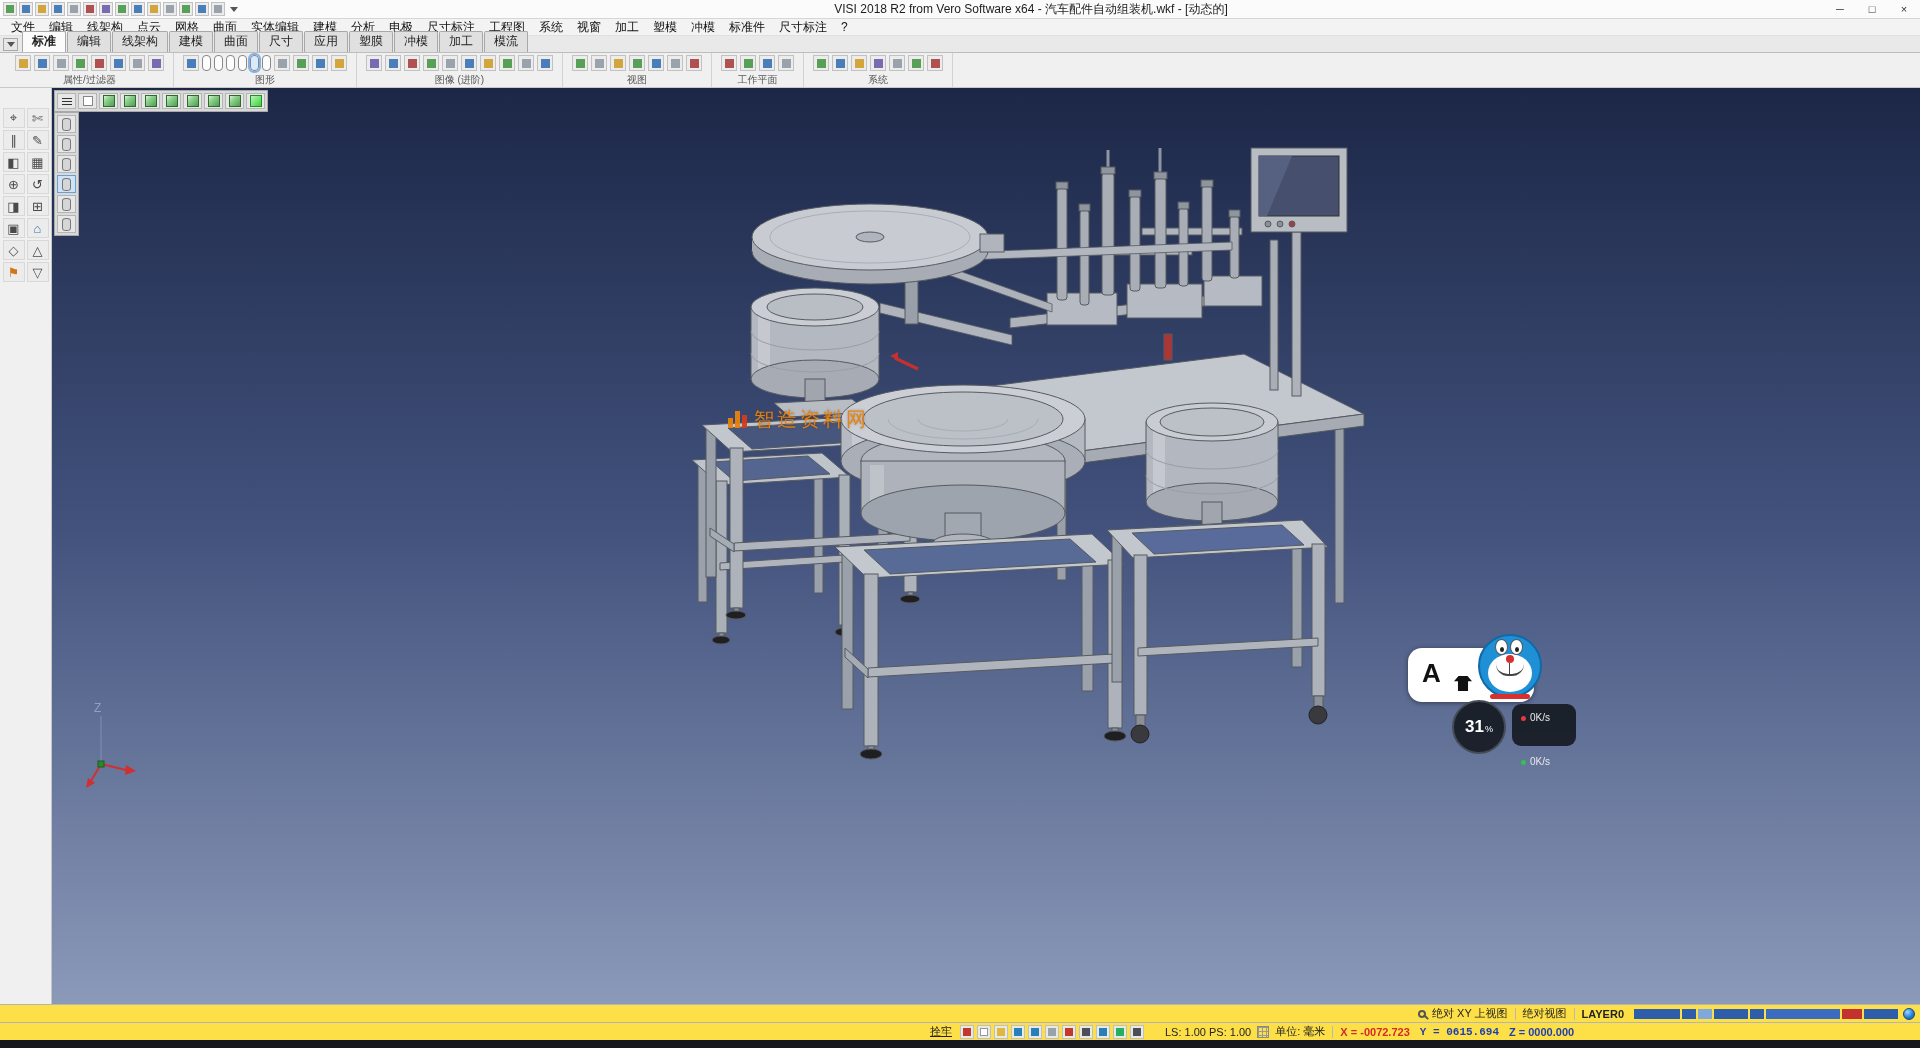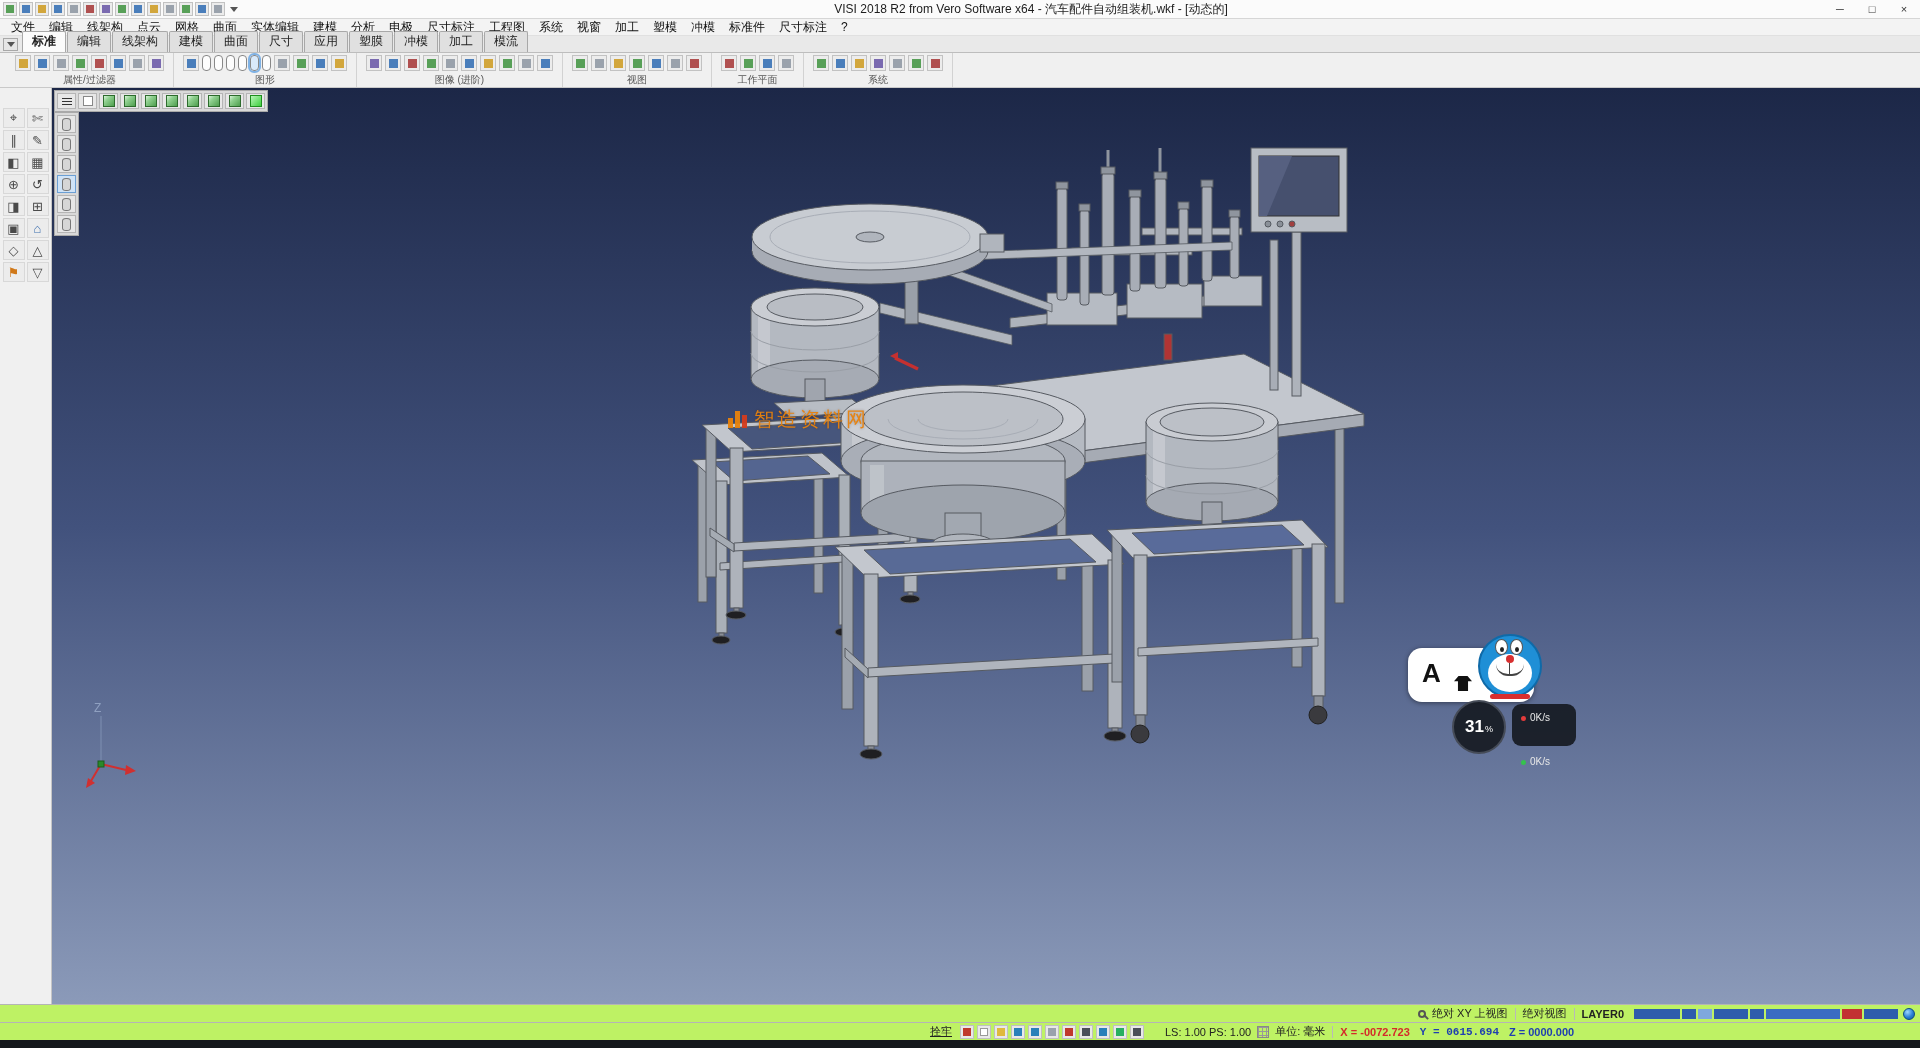--- a/index.html
+++ b/index.html
@@ -86,21 +86,21 @@
   .dora .collar { position:absolute; left:12px; bottom:-1px; width:40px; height:5px; background:#d82f2f; border-radius:3px; }
   .pc { position:absolute; left:44px; top:60px; width:54px; height:54px; border-radius:50%; background:rgba(22,26,34,.92); border:2px solid #454b57; display:flex; align-items:baseline; justify-content:center; color:#fff; padding-top:16px; }
   .pc .num { font-size:17px; font-weight:bold; line-height:1; }
   .pc .unit { font-size:9px; margin-left:1px; }
   .speed { position:absolute; left:104px; top:64px; width:64px; height:42px; background:rgba(22,26,34,.92); border-radius:9px; display:flex; flex-direction:column; justify-content:center; gap:4px; padding-left:9px; }
   .srow { display:flex; align-items:center; gap:4px; color:#e8e8e8; font-size:10px; line-height:1;margin-top:30px; }
   .dot { width:5px; height:5px; border-radius:50%; flex:none; }
   .dotR { background:#e23b3b; } .dotG { background:#35c24d; }
 
   
-  .statusrow { height:18px; background:#bef264; border-top:1px solid #b5b5b5; display:flex; align-items:center; font-size:11px; color:#222; white-space:nowrap; }
+  .statusrow { height:18px; background:#fde047; border-top:1px solid #b5b5b5; display:flex; align-items:center; font-size:11px; color:#222; white-space:nowrap; }
   .fill { flex:1; }
   .sep { width:1px; height:12px; background:#b9b9b9; margin:0 7px; flex:none; }
   .mag { width:8px; height:8px; border:2px solid #555; border-radius:50%; position:relative; margin:0 6px 0 2px; flex:none; }
   .mag::after { content:""; position:absolute; width:6px; height:2px; background:#555; transform:rotate(45deg); right:-5px; bottom:-2px; }
   .bars { display:flex; gap:2px; margin-left:10px; align-items:center; }
   .bar { height:10px; flex:none; }
   .b1{width:46px;} .b2{width:14px;} .b3{width:14px;} .b4{width:34px;} .b5{width:14px;} .b6{width:74px;} .b7{width:20px;} .b8{width:34px;}
   .globe { width:12px; height:12px; border-radius:50%; background:radial-gradient(circle at 35% 30%,#9fd8ff,#2b7fd4 55%,#145a9e); border:1px solid #0d4b86; margin:0 5px; flex:none; }
   .schip { width:14px; height:14px; border:1px solid #c0c0c0; background:#e8e8e8; display:inline-flex; align-items:center; justify-content:center; margin-right:3px; flex:none; }
   .schip i { display:block; width:8px; height:8px; }

